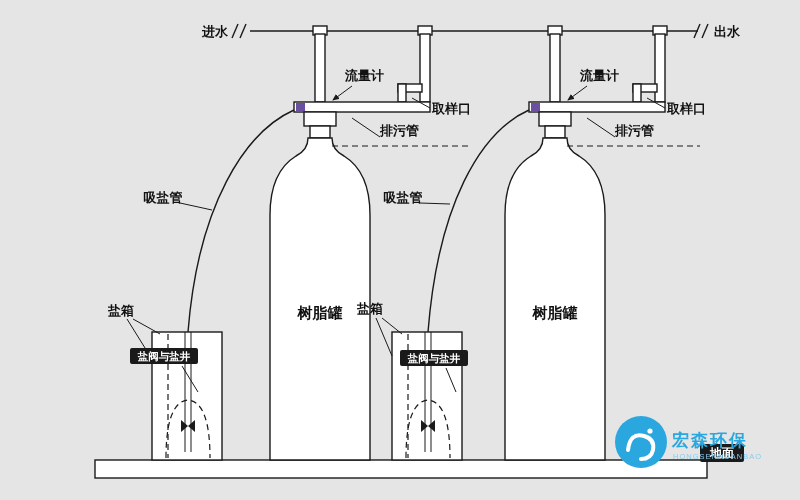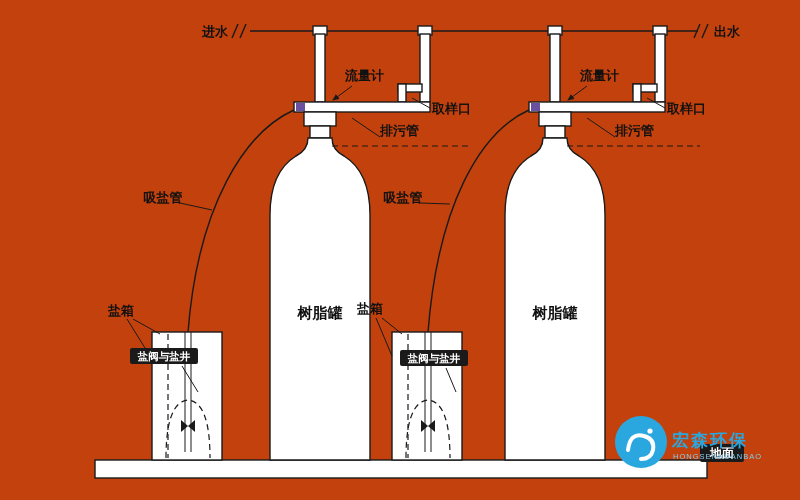--- a/index.html
+++ b/index.html
@@ -1,16 +1,16 @@
 <!DOCTYPE html>
 <html><head>
 <meta charset="utf-8">
 <style>
   html,body{margin:0;padding:0;background:#fff;}
-  .canvas{width:800px;height:500px;background:#c2410c;position:relative;overflow:hidden;
+  .canvas{width:800px;height:500px;background:#e5e5e5;position:relative;overflow:hidden;
           font-family:"Liberation Sans","DejaVu Sans",sans-serif;}
   svg text{font-family:"Liberation Sans","DejaVu Sans",sans-serif;font-weight:bold;fill:#111;}
   .lbl{font-size:13px;}
   .tanklbl{font-size:15px;}
   .invlbl{font-size:10.5px;fill:#ffffff;}
   .groundlbl{font-size:12px;fill:#ffffff;}
   .logoname{font-size:17px;fill:#2ba7e0;letter-spacing:2px;}
   .logosub{font-size:7.5px;fill:#86cdef;font-weight:normal;letter-spacing:1px;}
   .pipe{stroke:#1a1a1a;stroke-width:1.4;fill:#ffffff;}
   .ln{stroke:#1a1a1a;stroke-width:1.4;fill:none;}

